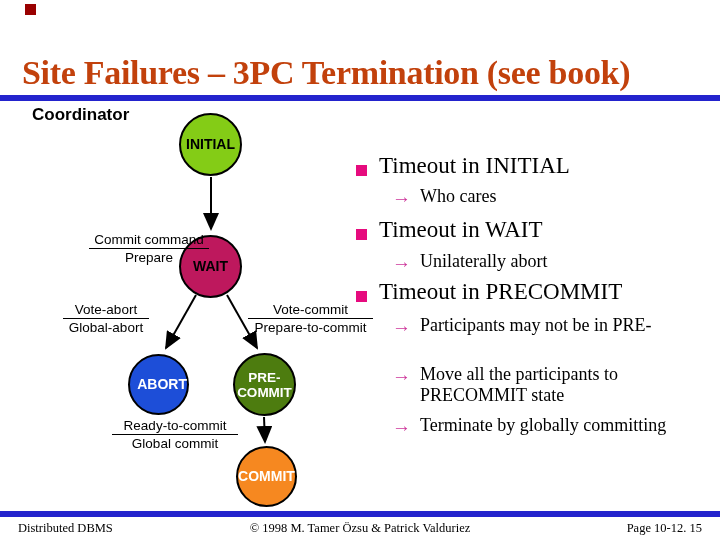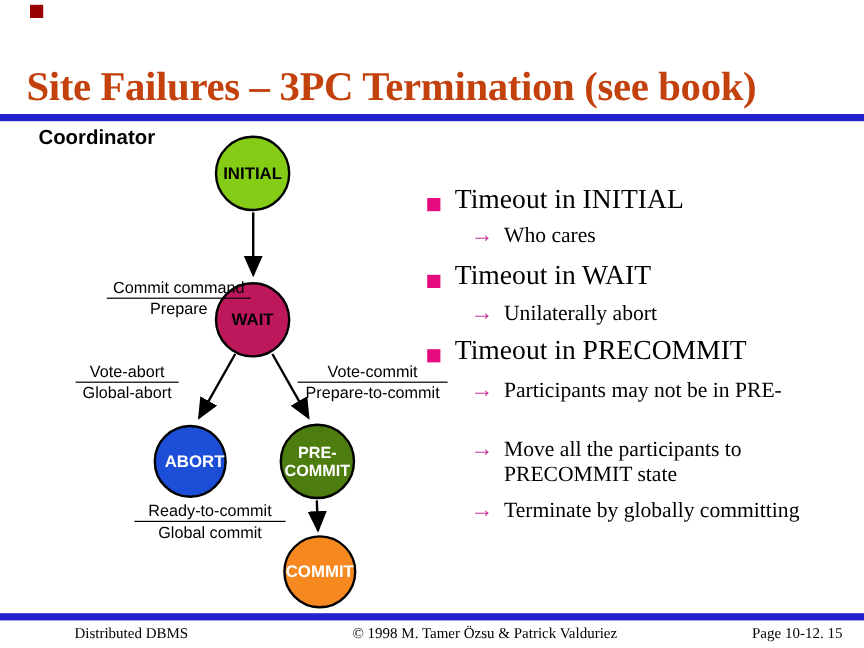--- a/index.html
+++ b/index.html
@@ -41,21 +41,21 @@
   .sub{position:absolute;left:392px;display:flex;align-items:flex-start;
        font-family:"Liberation Serif",serif;font-size:18px;line-height:21px;}
   .sub .sarrow{flex:0 0 auto;color:#cc3399;font-size:19px;line-height:21px;margin-right:9px;}
   .sub .l{display:block;white-space:nowrap;}
 
   .b1{top:154px;} .s1{top:186px;}
   .b2{top:218px;} .s2{top:251px;}
   .b3{top:280px;} .s3{top:315px;} .s4{top:364px;} .s5{top:415px;}
 
   .footer-bar{position:absolute;left:0;top:511px;width:720px;height:6px;background:#2323cd;}
-  .footer{position:absolute;top:521px;font-family:"Liberation Serif",serif;font-size:12.5px;margin-left:44px;}
+  .footer{position:absolute;top:521px;font-family:"Liberation Serif",serif;font-size:12.5px;}
   .f-left{left:18px;}
   .f-center{left:0;width:720px;text-align:center;}
   .f-right{right:18px;}
 </style>
 </head>
 <body>
 
 <div class="slide">
 
   <span class="corner-dot"></span>

